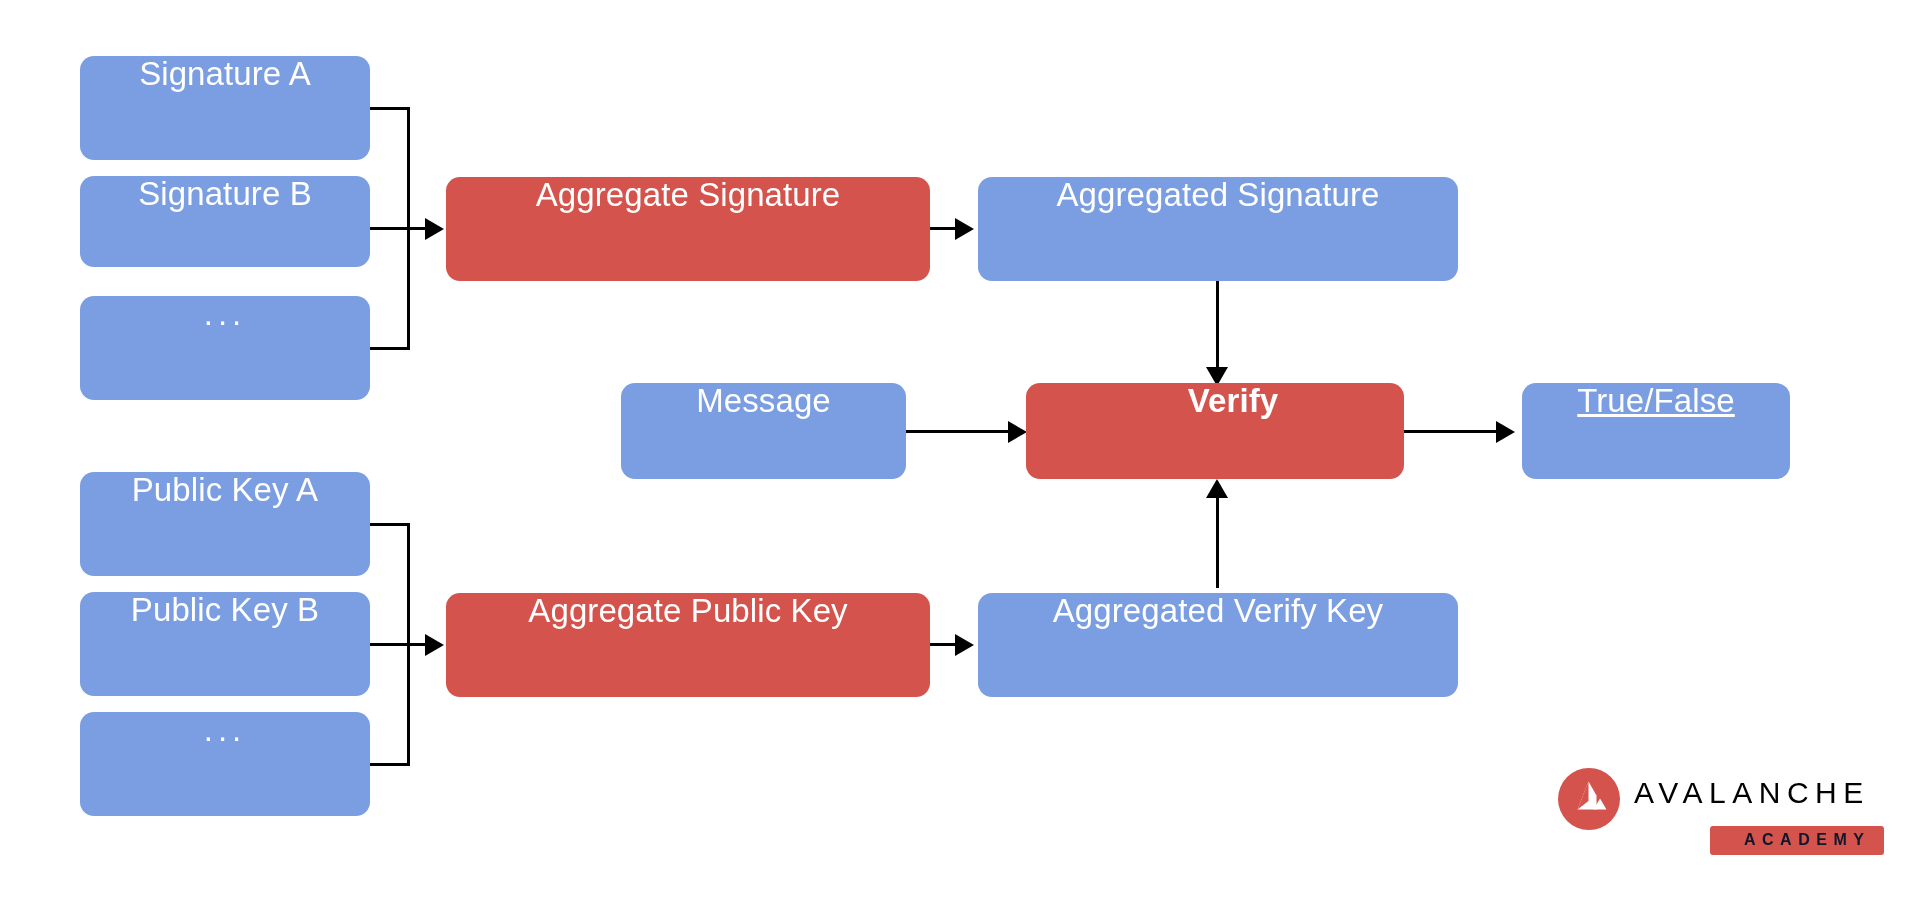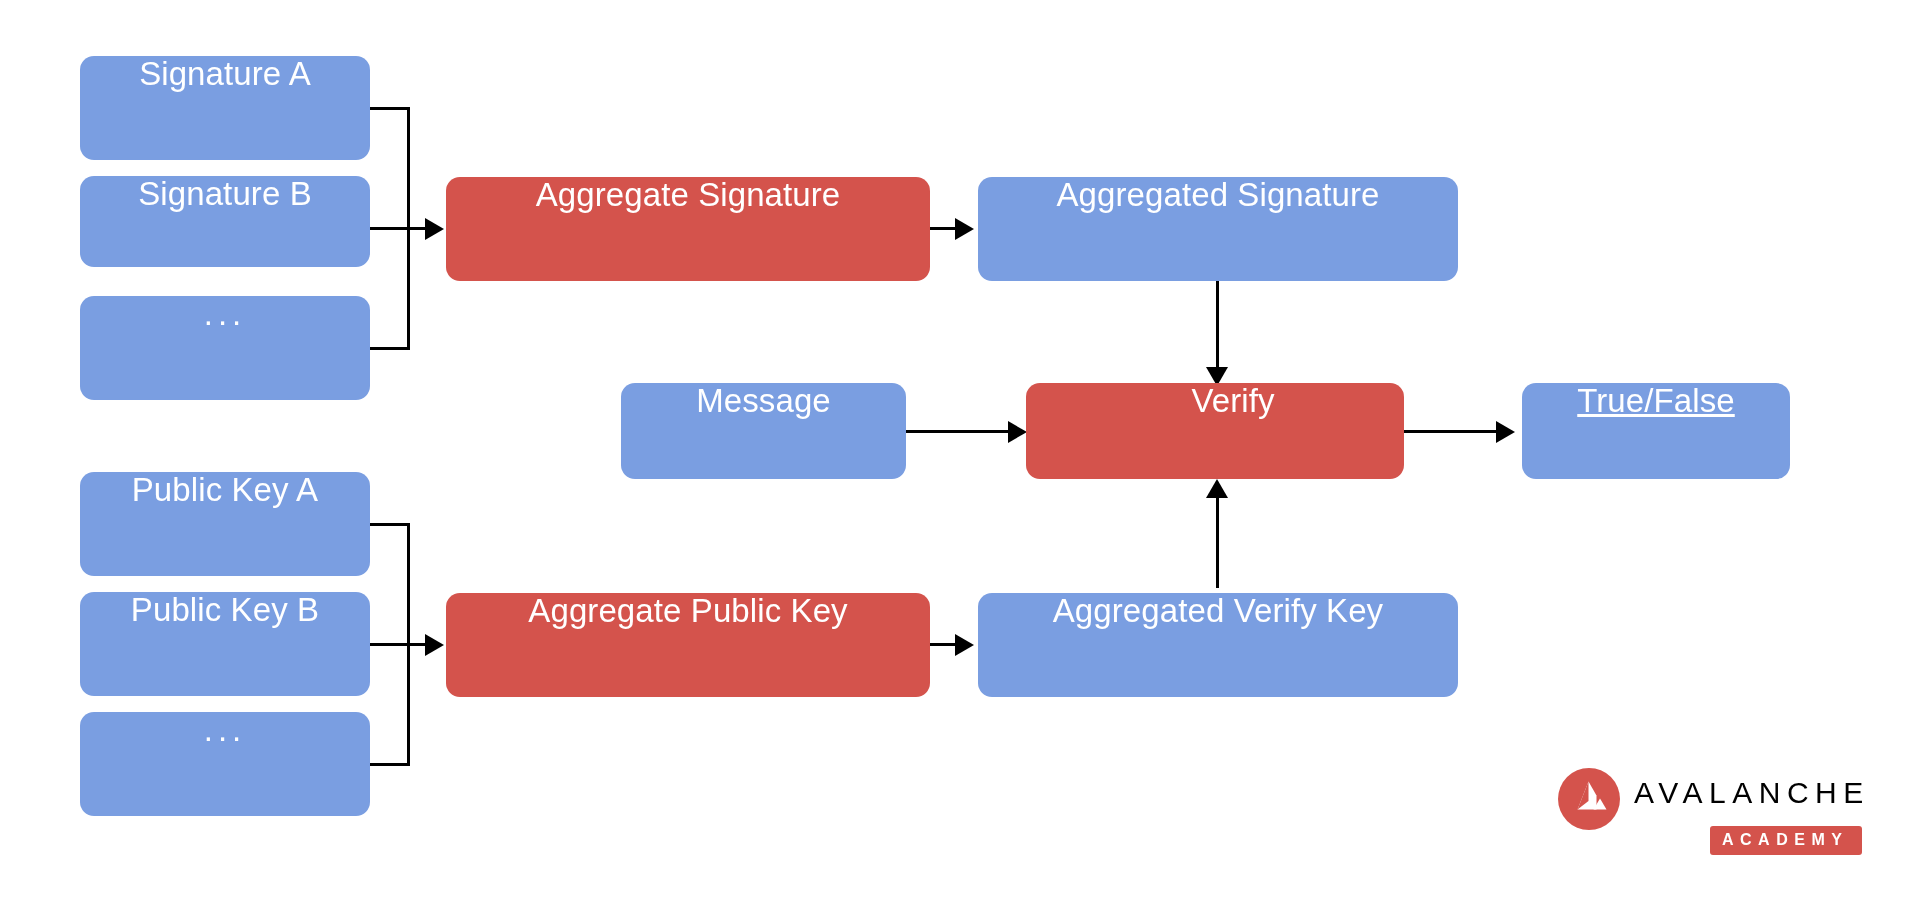--- a/index.html
+++ b/index.html
@@ -30,21 +30,21 @@
     font-size: 33px;
     font-weight: 400;
     line-height: 1.1;
     letter-spacing: 0.1px;
     text-align: center;
     white-space: nowrap;
     user-select: none;
   }
   .node.blue { background: #7a9ee1; }
   .node.red  { background: #d4534c; }
-  .node.bold { font-weight: 400; padding-left: 36px; }
+  .node.bold { font-weight: 700; padding-left: 36px; }
   .node.ellipsis {
     font-size: 33px;
     letter-spacing: 5px;
   }
 
   
   .edge-h, .edge-v {
     position: absolute;
     background: #000000;
   }
@@ -95,23 +95,23 @@
     font-size: 30px;
     font-weight: 400;
     letter-spacing: 6.5px;
     white-space: nowrap;
   }
   #logo-badge {
     position: absolute;
     left: 152px;
     top: 58px;
     background: #d4534c;
-    color: #ffffff;
+    color: #0f172a;
     border-radius: 3px;
-    padding: 6px 14px 7px 12px;
+    padding: 6px 14px 7px 34px;
     font-family: "Liberation Sans", sans-serif;
     font-size: 16px;
     font-weight: 700;
     letter-spacing: 6.5px;
     white-space: nowrap;
     line-height: 1;
   }
 </style>
 </head>
 <body>

